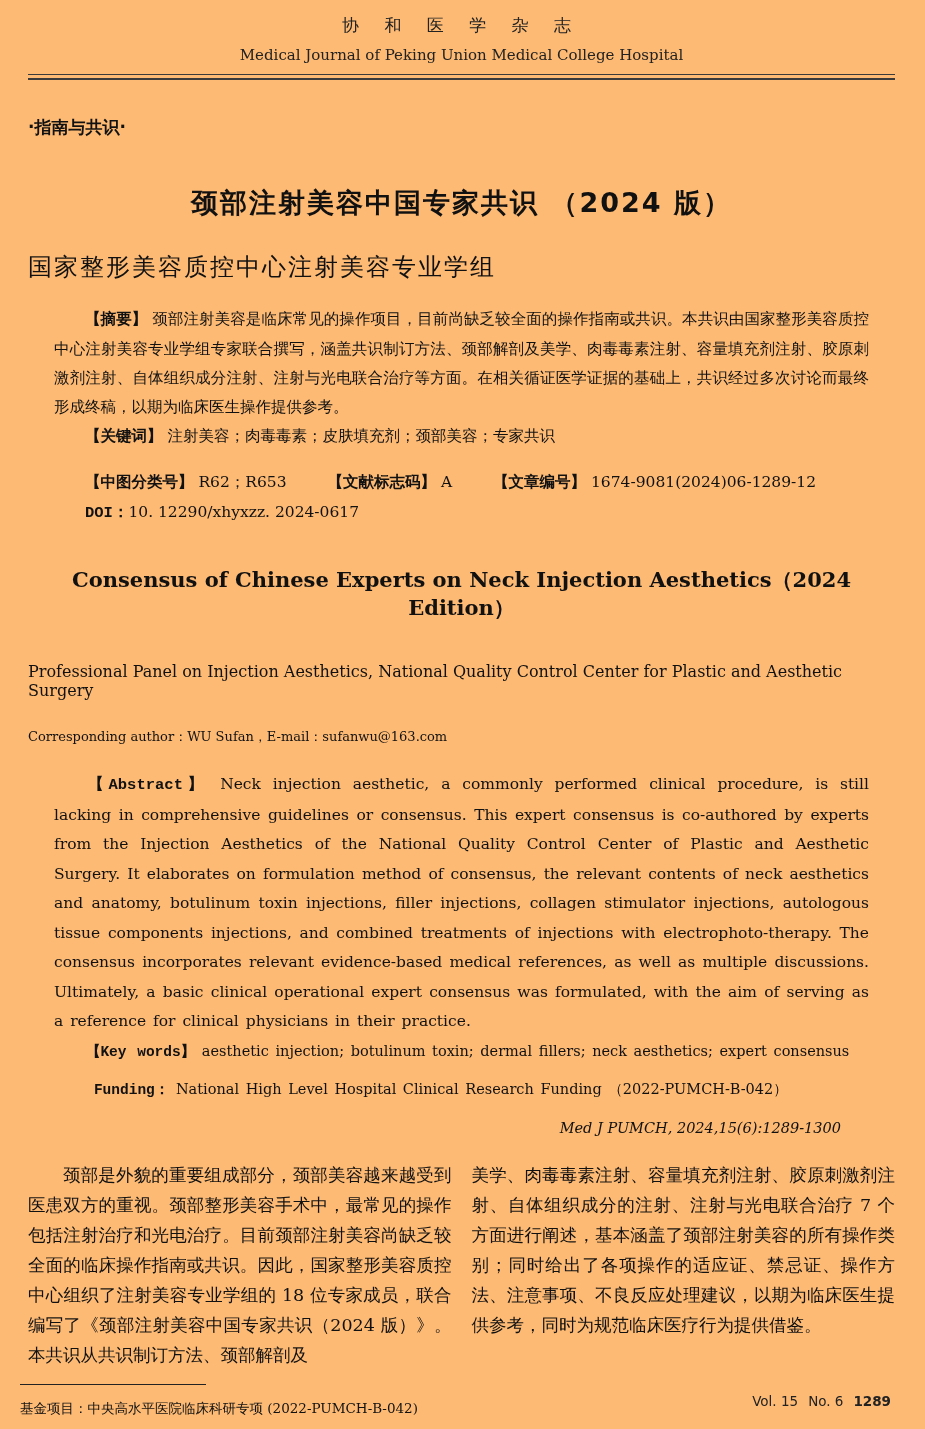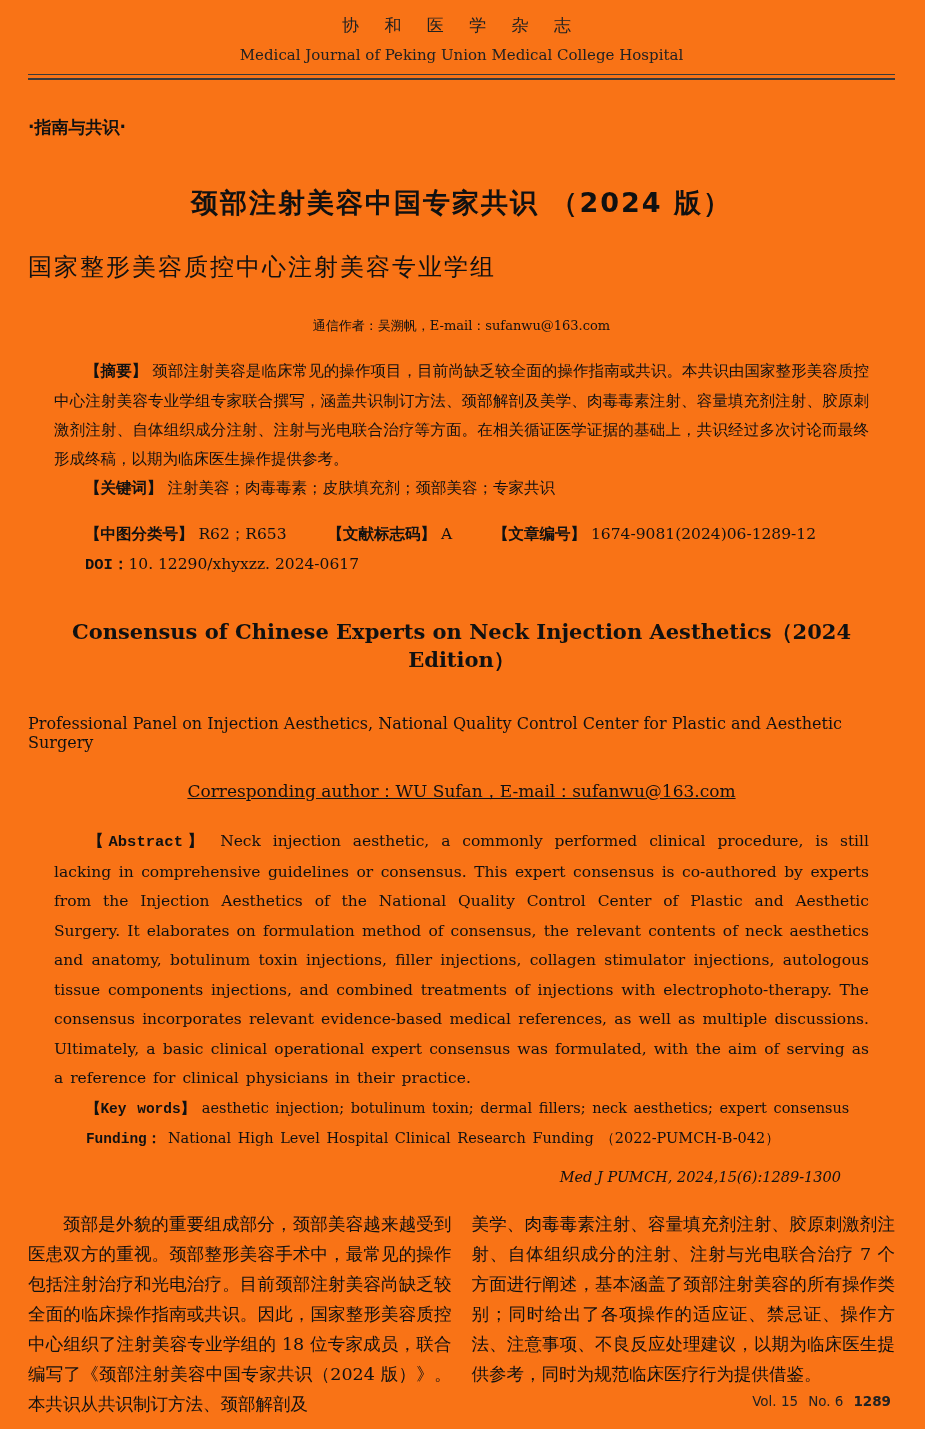--- a/index.html
+++ b/index.html
@@ -1,20 +1,20 @@
 <!DOCTYPE html>
 <html><head>
 <meta charset="utf-8">
 <style>
   html,body{margin:0;padding:0;background:#ffffff;}
   .page{
     position:relative;
     width:925px;height:1429px;
     margin:0 auto;
-    background:#f97316;
+    background:#fdba74;
     color:#111;
     font-family:"DejaVu Serif", serif;
     overflow:hidden;
     box-sizing:border-box;
     padding:14px 30px 0 28px;
   }
   
   .journal-cn{
     text-align:center;
     font-size:17px;
@@ -87,35 +87,33 @@
     font-size:21px;
     font-weight:bold;
     margin-top:38px;
     font-family:"DejaVu Serif", serif;
   }
   .panel-en{
     font-size:16px;
     margin-top:40px;
   }
   .corr-en{
-    text-align:center;
-    font-size:17px;
+    font-size:13px;
     margin-top:28px;
-    text-decoration:underline;
   }
   .abs-en{
     margin-top:24px;
     font-size:15.5px;
     line-height:29.5px;
     text-align:justify;
     word-spacing:2px;
   }
   .abs-en p{margin:0;text-indent:2.2em;}
   .kw-en{margin:0;text-indent:2.2em;font-size:14.5px;line-height:29.5px;}
-  .funding-en{margin:0;text-indent:2.2em;font-size:14.5px;line-height:29.5px;}
+  .funding-en{margin:8px;text-indent:2.2em;font-size:14.5px;line-height:29.5px;}
   .cite-short{
     text-align:right;
     font-style:italic;
     font-size:14.5px;
     margin-top:14px;
     padding-right:28px;
   }
   
   .body-cols{
     display:flex;
@@ -162,21 +160,20 @@
 <div class="page">
 
   <div class="journal-cn">协 和 医 学 杂 志</div>
   <div class="journal-en">Medical Journal of Peking Union Medical College Hospital</div>
   <div class="header-rule"></div>
 
   <div class="section-tag">·指南与共识·</div>
 
   <div class="title-cn">颈部注射美容中国专家共识 （2024 版）</div>
   <div class="author-group-cn">国家整形美容质控中心注射美容专业学组</div>
-  <div class="corr-cn">通信作者：吴溯帆，E-mail：sufanwu@163.com</div>
 
   <div class="inset">
     <div class="abs-cn">
       <p><span class="lbl">【摘要】</span><span> 颈部注射美容是临床常见的操作项目，目前尚缺乏较全面的操作指南或共识。本共识由国家整形美容质控中心注射美容专业学组专家联合撰写，涵盖共识制订方法、颈部解剖及美学、肉毒毒素注射、容量填充剂注射、胶原刺激剂注射、自体组织成分注射、注射与光电联合治疗等方面。在相关循证医学证据的基础上，共识经过多次讨论而最终形成终稿，以期为临床医生操作提供参考。</span></p>
       <div class="kw-line"><span class="lbl">【关键词】</span><span> 注射美容；肉毒毒素；皮肤填充剂；颈部美容；专家共识</span></div>
       <div class="meta-line">
         <span class="grp"><span class="lbl">【中图分类号】</span><span> R62；R653</span></span>
         <span class="grp"><span class="lbl">【文献标志码】</span><span> A</span></span>
         <span class="grp"><span class="lbl">【文章编号】</span><span> 1674-9081(2024)06-1289-12</span></span>
       </div>

